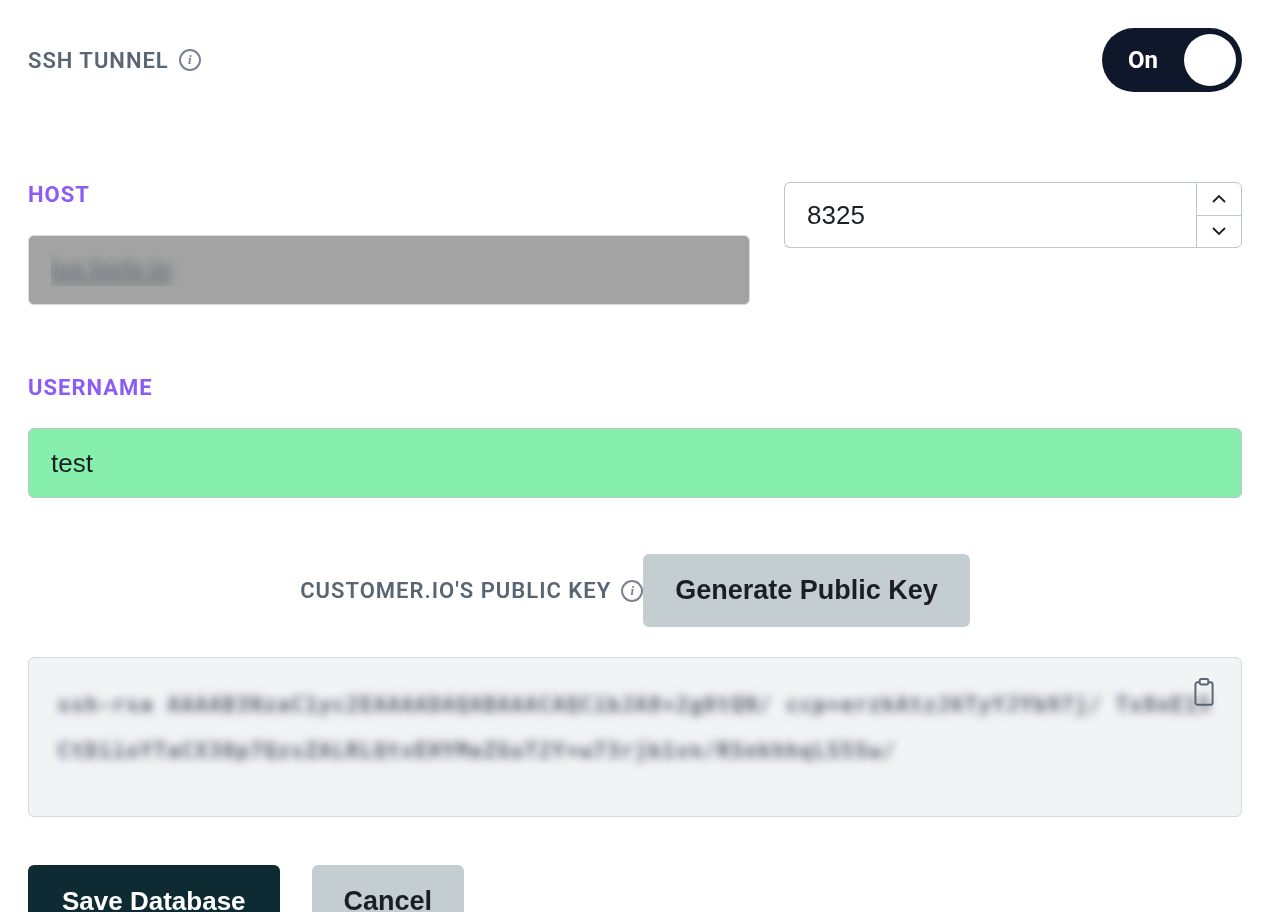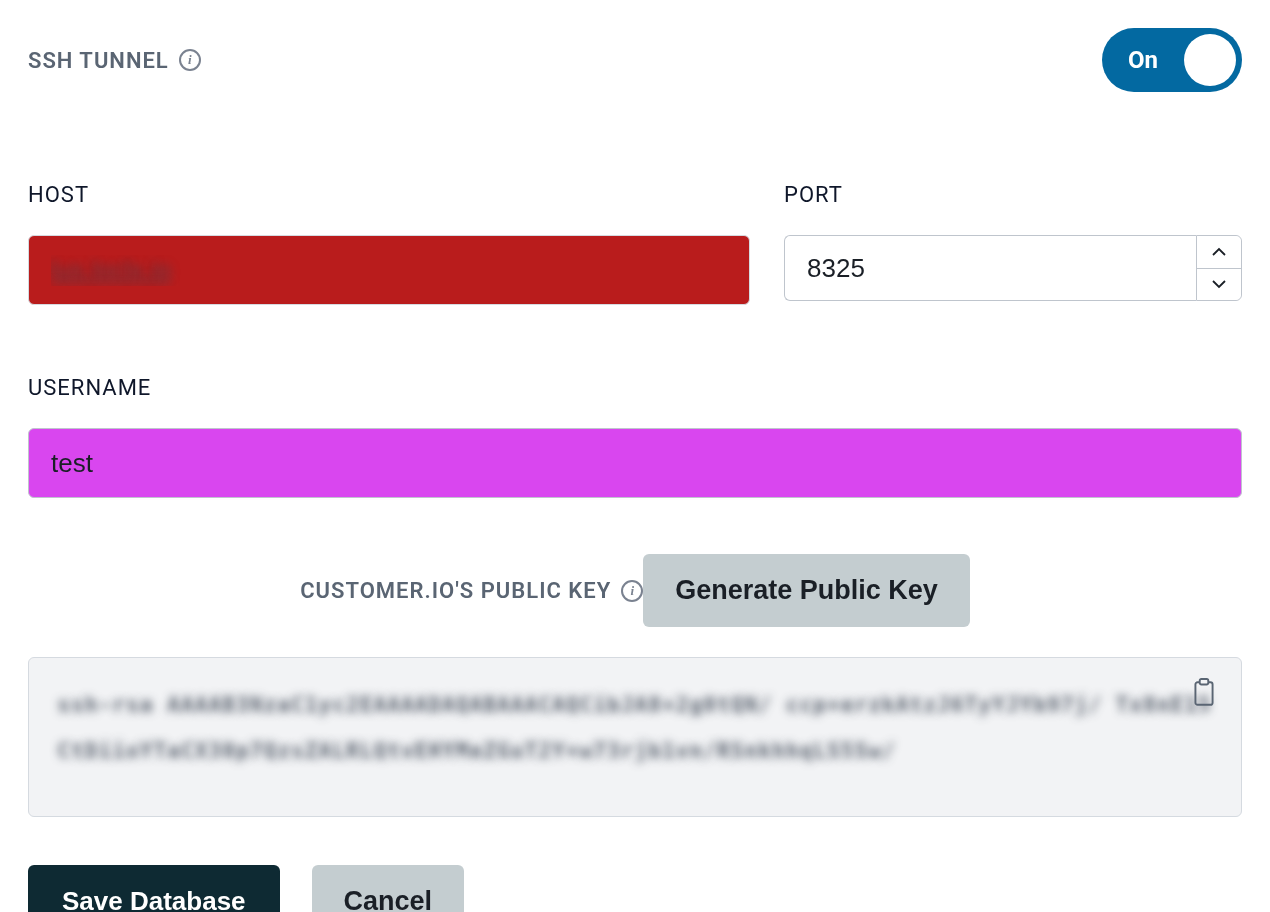--- a/index.html
+++ b/index.html
@@ -41,21 +41,21 @@
       justify-content: center;
       font-size: 13px;
       font-weight: 600;
       color: #7a8290;
       font-family: Georgia, serif;
       font-style: italic;
     }
     .toggle {
       width: 140px;
       height: 64px;
-      background: #0369a1;
+      background: #0f172a;
       border-radius: 32px;
       display: flex;
       align-items: center;
       padding: 6px;
       cursor: pointer;
       position: relative;
     }
     .toggle-label {
       color: #fff;
       font-size: 24px;
@@ -84,41 +84,41 @@
     }
     .field-port {
       width: 458px;
     }
     .field-full {
       width: 100%;
       margin-bottom: 56px;
     }
     .field-label {
       font-size: 22px;
-      font-weight: 400;
+      font-weight: 700;
       letter-spacing: 1px;
-      color: #0f172a;
+      color: #8b5cf6;
       text-transform: uppercase;
       margin-bottom: 28px;
     }
     .text-input {
       height: 70px;
       border: 1px solid #bfc5cd;
       border-radius: 6px;
       padding: 0 22px;
       font-size: 26px;
       color: #1a1f26;
-      background: #d946ef;
+      background: #86efac;
       outline: none;
     }
     .text-input.blurred {
       color: transparent;
       text-shadow: 0 0 10px rgba(60,70,85,0.75);
       border-color: #d5dae0;
-      background: #b91c1c;
+      background: #a3a3a3;
       text-decoration: underline;
     }
     .port-wrap {
       display: flex;
       height: 66px;
     }
     .port-input {
       flex: 1;
       border: 1px solid #bfc5cd;
       border-right: none;
@@ -230,21 +230,20 @@
     <div class="toggle-knob"></div>
   </div>
 </div>
 
 <div class="row">
   <div class="field field-host">
     <span class="field-label">HOST</span>
     <input type="text" class="text-input blurred" value="lus.loclx.io" style="">
   </div>
   <div class="field field-port">
-    <span class="field-label">PORT</span>
     <div class="port-wrap">
       <input type="text" class="port-input" value="8325" style="">
       <div class="spinner">
         <div class="spinner-btn">
           <svg width="14" height="9" viewBox="0 0 14 9">
               <path d="M1 8 L7 2 L13 8" stroke="#1a1f26" stroke-width="1.8" fill="none"></path>
             </svg>
         </div>
         <div class="spinner-btn">
           <svg width="14" height="9" viewBox="0 0 14 9">

